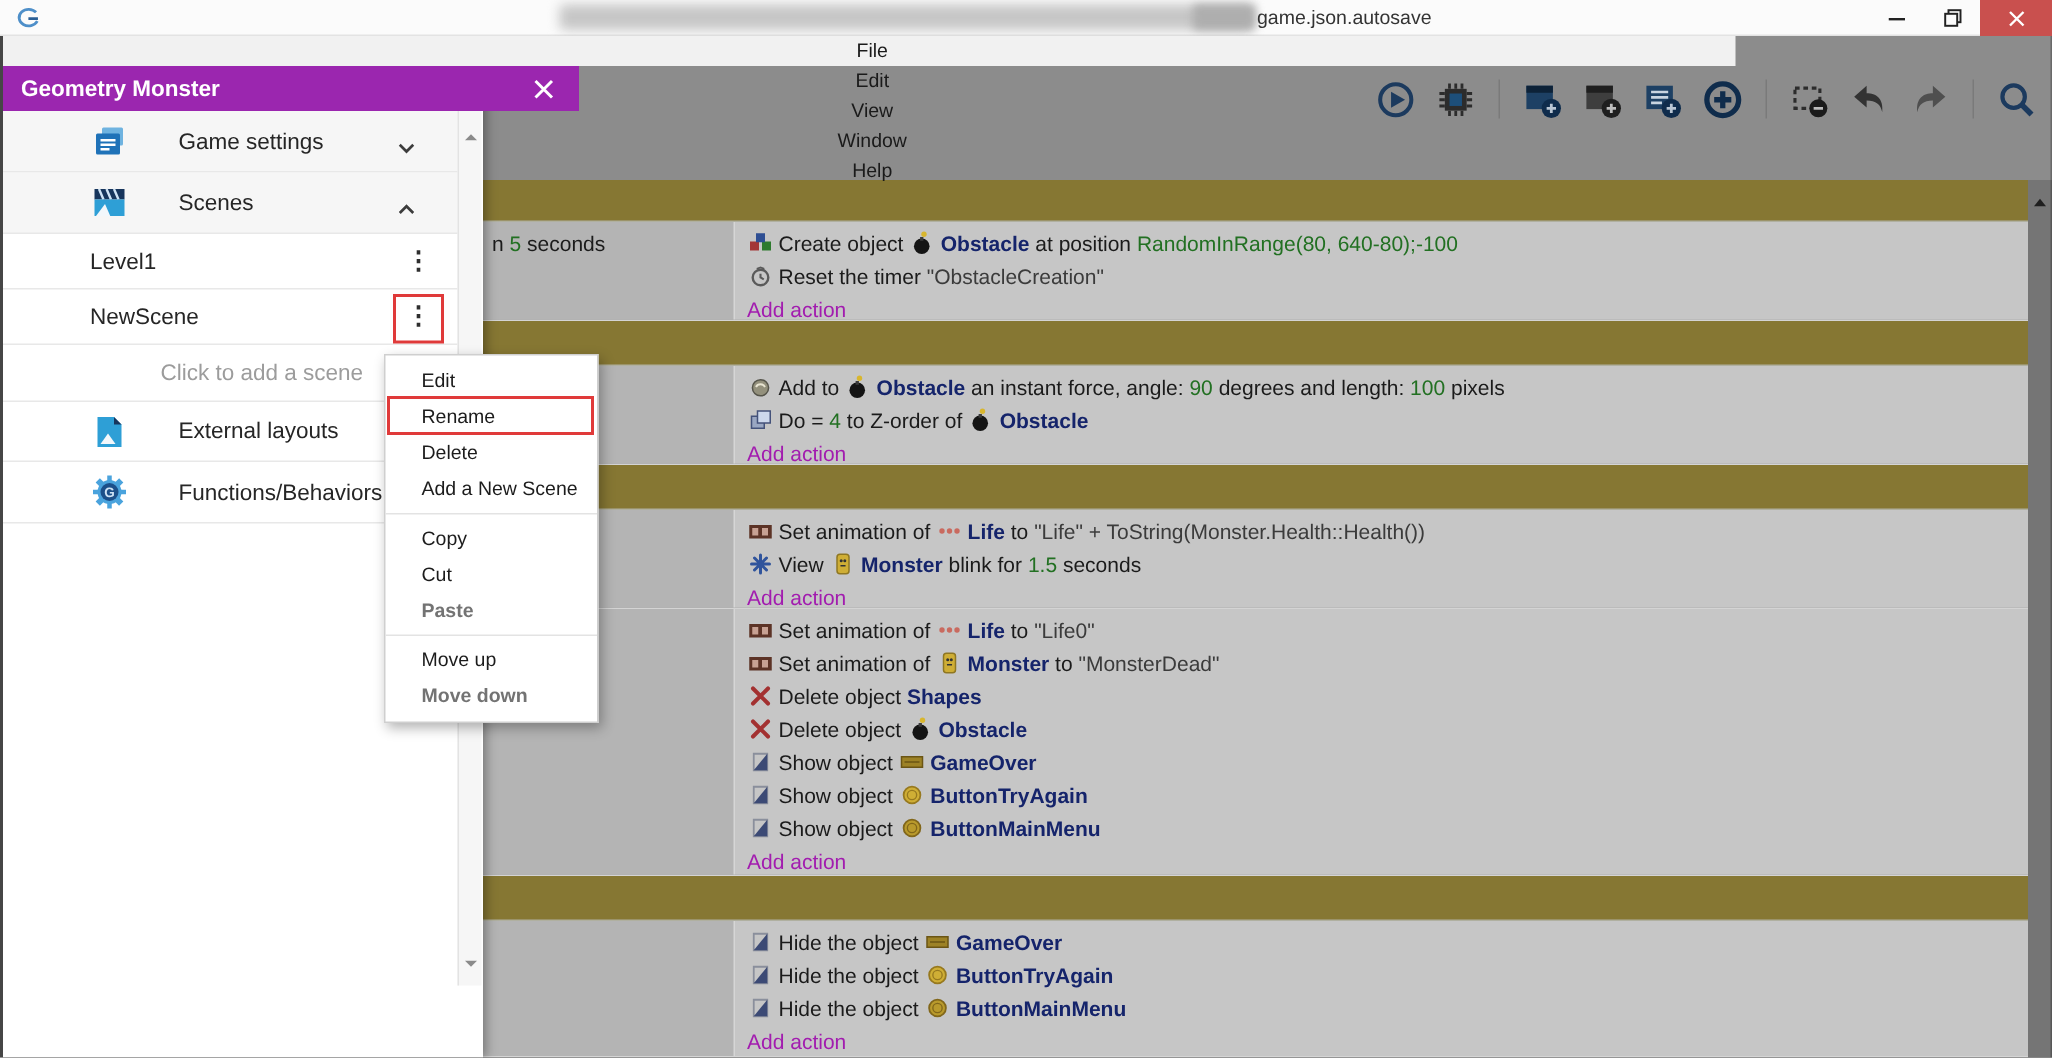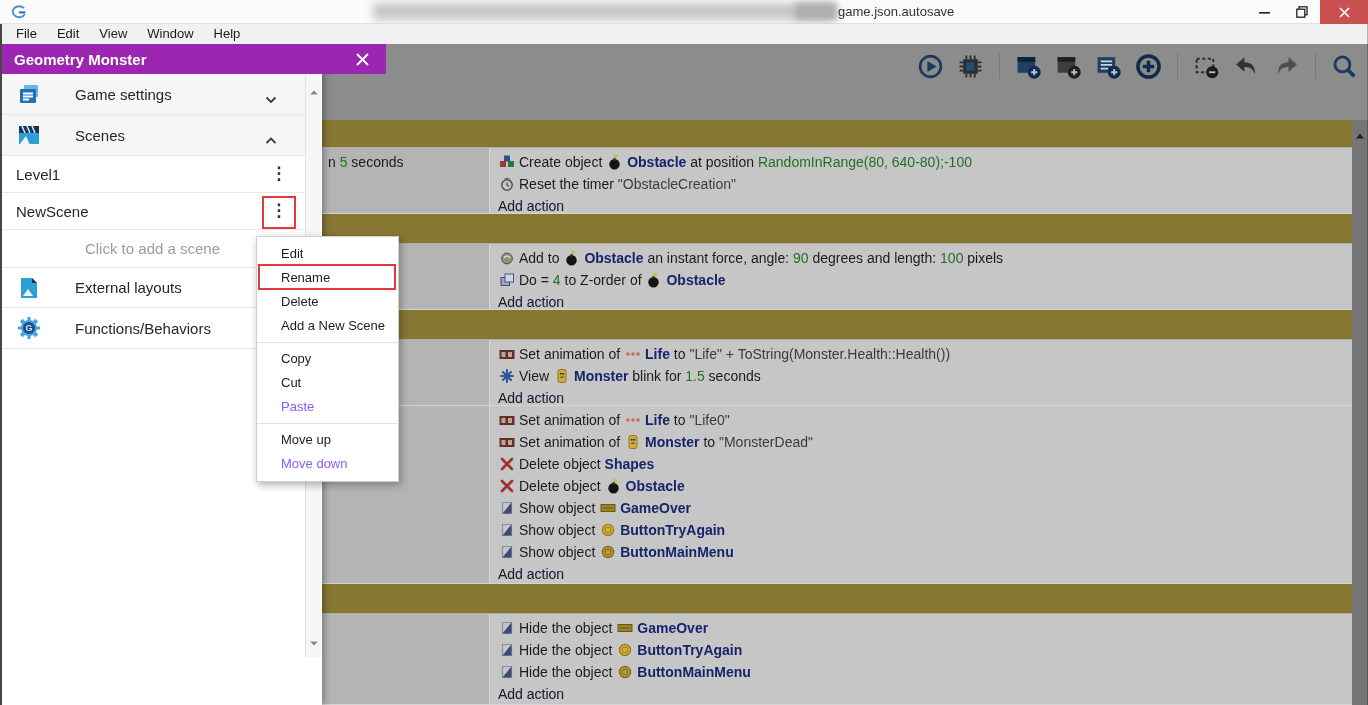--- a/index.html
+++ b/index.html
@@ -9,76 +9,76 @@
   
   .titlebar { position:absolute; left:0; top:0; width:1368px; height:24px; background:#fbfbfb; border-bottom:1px solid #e3e3e3; z-index:40; }
   .logo { position:absolute; left:10px; top:4px; }
   .win-title { position:absolute; left:838px; top:4px; font-size:13px; color:#333; white-space:nowrap; }
   .redact { position:absolute; left:373px; top:3px; width:462px; height:17px; background:#c6c6c6; border-radius:3px; filter:blur(4px); }
   .redact2 { position:absolute; left:795px; top:3px; width:42px; height:17px; background:#aeaeae; border-radius:3px; filter:blur(3px); }
   .win-btns { position:absolute; right:0; top:0; height:24px; display:flex; }
   .win-btn { width:37px; height:24px; display:flex; align-items:center; justify-content:center; }
   .win-close { width:48px; background:#c9504e; }
 
-  .menubar { position:absolute; left:0; top:24px; width:1368px; height:20px; background:#f1f1f1; display:flex; align-items:center; padding-left:6px; z-index:40; }
+  .menubar { position:absolute; left:0; top:24px; width:1157px; height:20px; background:#f1f1f1; display:flex; align-items:center; padding-left:6px; z-index:40;flex-direction:column; }
   .menu-item { font-size:13px; color:#1a1a1a; padding:0 10px; line-height:20px; }
 
   .win-edge-left { position:absolute; left:0; top:24px; width:2px; bottom:0; background:#464646; z-index:60; }
   .win-edge-right { position:absolute; right:0; top:24px; width:1px; bottom:0; background:rgba(0,0,0,.25); z-index:60; }
 
   
   .toolbar { position:absolute; left:0; top:44px; width:1368px; height:44px; background:#8c8c8c; display:flex; align-items:center; justify-content:flex-end; padding-right:10px; gap:13px; z-index:1; }
   .tb-btn { width:27px; height:27px; display:inline-flex; }
   .tb-btn svg { width:100%; height:100%; }
   .tb-sep { width:1px; height:26px; background:#7a7a7a; margin:0 2px; }
 
   .events-list { position:absolute; left:0; top:88px; right:16px; bottom:0; padding-top:32px; z-index:1; overflow:hidden; }
   .ev-group { background:var(--group,#867733); border-bottom:1px solid #b0b0a0; }
   .ev-row { display:flex; border-bottom:1px solid #d4d4d4; }
   .ev-cond { width:490px; background:#b4b4b4; border-right:1px solid #d6d6d6; overflow:hidden; padding-top:3px; }
   .ev-acts { flex:1; background:#c6c6c6; padding:3px 0 0 8px; overflow:hidden; }
   .ev-line { height:22px; display:flex; align-items:center; font-size:14px; color:#1b1b1b; white-space:pre; }
-  .ev-line.add { color:#0f172a; }
+  .ev-line.add { color:#a21caf; }
   .tk-t { color:#1b1b1b; }
   .tk-o { color:var(--objname,#15246b); font-weight:bold;text-align:right; }
   .tk-g { color:var(--green,#227022); }
   .tk-q { color:#3b3b3b; }
   .ic { width:16px; height:16px; display:inline-flex; margin:0 4px 0 1px; flex:none; }
   .ic svg { width:100%; height:100%; }
 
   .ev-scrollbar { position:absolute; right:0; top:120px; width:16px; bottom:0; background:#757575; z-index:1; }
   .ev-scroll-up { position:absolute; top:5px; left:4px; }
 
   
   .drawer { position:absolute; left:0; top:44px; width:322px; bottom:0; background:#fff; z-index:10; box-shadow:2px 0 7px rgba(0,0,0,.35); }
   .drawer-header { position:absolute; left:0; top:0; width:386px; height:30px; background:var(--accent,#9b26af); display:flex; align-items:center; }
   .drawer-title { color:#fff; font-size:15px; font-weight:bold; margin-left:14px; }
   .drawer-close { position:absolute; right:16px; top:8px; cursor:pointer; }
   .dr-rows { position:absolute; left:0; top:30px; right:17px; }
-  .dr-row { position:relative; border-bottom:1px solid #e8e8e8; display:flex; align-items:center; }
+  .dr-row { position:relative; border-bottom:1px solid #e8e8e8; display:flex; align-items:center;padding-left:44px; }
   .dr-row.section { background:#f6f6f6; }
   .dr-ic { width:26px; height:26px; margin-left:16px; flex:none; }
   .dr-ic svg { width:100%; height:100%; }
   .dr-label { font-size:15px; color:#262626; margin-left:33px; }
   .dr-label.flush { margin-left:16px; }
   .chev { position:absolute; right:28px; top:50%; margin-top:-4px; }
   .kebab { position:absolute; left:268px; width:22px; text-align:center; font-size:17px; font-weight:bold; color:#2e2e2e; line-height:20px; }
   .hint { width:100%; text-align:center; font-size:15px; color:#9c9c9c; }
   .dr-scroll { position:absolute; right:1px; top:30px; width:16px; bottom:48px; background:#f6f6f6; border-left:1px solid #e3e3e3; }
   .dr-scroll .up { position:absolute; top:7px; left:4px; }
   .dr-scroll .down { position:absolute; bottom:7px; left:4px; }
   .search-row { position:absolute; left:0; bottom:0; width:322px; height:48px; background:#f3f3f3; border-top:1px solid #ddd; }
   .search-input { position:absolute; left:16px; top:11px; width:240px; height:26px; border:none; outline:none; background:transparent; font-size:16px; color:#555; font-family:"Liberation Sans", sans-serif; }
   .search-input::placeholder { color:#9a9a9a; }
   .search-ic { position:absolute; right:18px; top:13px; }
 
   
   .context-menu { position:absolute; left:256px; top:236px; width:143px; background:#fff; border:1px solid #cfcfcf; box-shadow:2px 3px 8px rgba(0,0,0,.3); padding:5px 0; z-index:20; }
   .cm-item { height:24px; line-height:24px; padding-left:24px; font-size:13px; color:#1c1c1c; }
-  .cm-item.disabled { color:#8b5cf6; }
+  .cm-item.disabled { color:#737373;font-weight:bold; }
   .cm-sep { border-top:1px solid #e3e3e3; margin:4px 0; }
 
   
   .anno { position:absolute; border:2px solid var(--anno,#e03a3a); z-index:30; }
   .anno-kebab { left:262px; top:196px; width:34px; height:33px; }
   .anno-rename { left:258px; top:264px; width:138px; height:26px; }
 </style>
 </head>
 <body>
 

